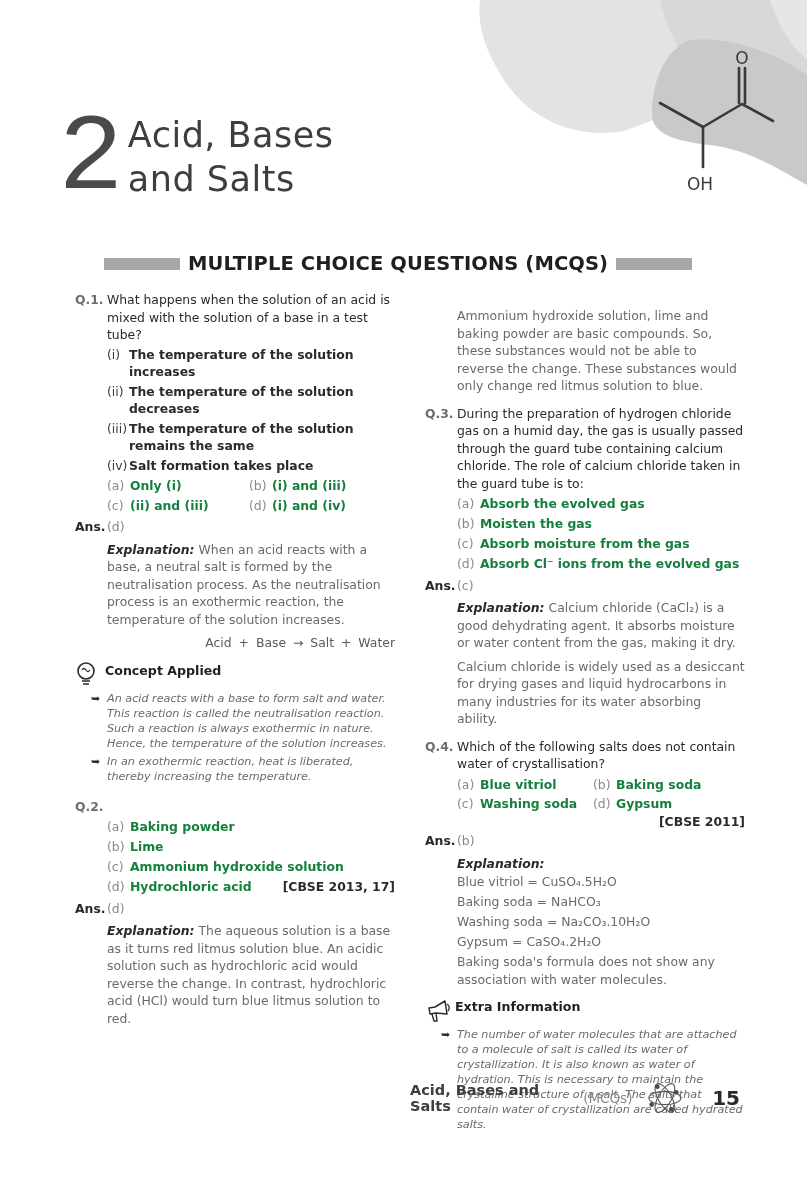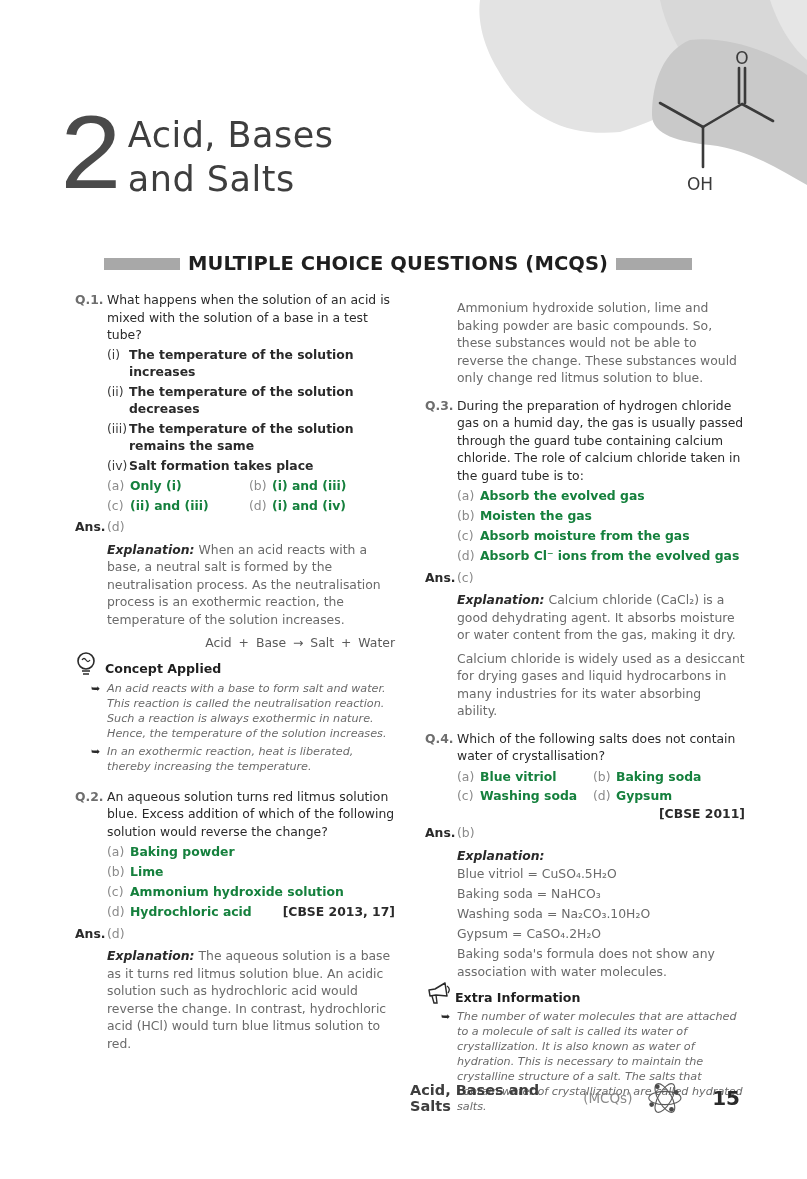--- a/index.html
+++ b/index.html
@@ -36,21 +36,21 @@
   .opt-list .opt { margin-bottom: 2.5px; }
   .src { font-weight: 700; color: #2a2a2a; text-align: right; }
   .ans { display: flex; margin-top: 4px; }
   .ans-label { width: 32px; flex: none; font-weight: 700; color: #2a2a2a; }
   .ans-val { color: #8a8a8a; }
   .expl { margin-left: 32px; margin-top: 5px; color: #6a6a6a; }
   .expl b { font-style: italic; color: #2a2a2a; font-weight: 700; }
   .expl p + p { margin-top: 6px; }
   .eq { text-align: right; margin-top: 6px; color: #5a5a5a; word-spacing: 3px; }
 
-  .box-head { display: flex; align-items: flex-end; }
+  .box-head { display: flex; align-items: flex-start; margin-top: 10px; }
   .box-icon { width: 30px; height: 26px; flex: none; }
   .box-title { font-weight: 700; font-size: 12.6px; color: #1f1f1f; }
   .bullets { margin-left: 32px; font-style: italic; font-size: 11.2px; line-height: 15px; color: #6a6a6a; }
   .bullet { position: relative; padding-left: 0; margin-top: 3px; }
   .bullet .arrow { position: absolute; left: -16px; top: 0; font-style: normal; color: #2a2a2a; font-size: 11px; }
 
   .formula { margin-left: 32px; color: #6a6a6a; line-height: 20px; }
 
   .footer { position: absolute; left: 410px; top: 1078px; width: 330px; height: 40px; display: flex; align-items: center; }
   .footer-title { font-size: 14.5px; color: #3e3e3e; font-weight: 600; }
@@ -152,21 +152,20 @@
     </svg>
     <span class="box-title">Concept Applied</span>
   </div>
   <div class="bullets">
     <div class="bullet"><span class="arrow">➥</span><span>An acid reacts with a base to form salt and water. This reaction is called the neutralisation reaction. Such a reaction is always exothermic in nature. Hence, the temperature of the solution increases.</span></div>
     <div class="bullet"><span class="arrow">➥</span><span>In an exothermic reaction, heat is liberated, thereby increasing the temperature.</span></div>
   </div>
 
   <div class="q" style="margin-top:14px">
     <div class="q-label">Q.2.</div>
-    <div class="q-text">An aqueous solution turns red litmus solution blue. Excess addition of which of the following solution would reverse the change?</div>
   </div>
   <div class="opt-list">
     <div class="opt">
         <span class="ol">(a)</span>
         <span class="ot">Baking powder</span>
       </div>
     <div class="opt">
         <span class="ol">(b)</span>
         <span class="ot">Lime</span>
       </div>
@@ -185,21 +184,21 @@
   <div class="ans">
     <span class="ans-label">Ans.</span>
     <span class="ans-val">(d)</span>
   </div>
   <div class="expl">
     <p><b>Explanation:</b> <span>The aqueous solution is a base as it turns red litmus solution blue. An acidic solution such as hydrochloric acid would reverse the change. In contrast, hydrochloric acid (HCl) would turn blue litmus solution to red.</span></p>
   </div>
 </div>
 
 <div class="col right">
-  <div class="expl" style="margin-top:8px">
+  <div class="expl" style="margin-top:16px">
     <p>Ammonium hydroxide solution, lime and baking powder are basic compounds. So, these substances would not be able to reverse the change. These substances would only change red litmus solution to blue.</p>
   </div>
 
   <div class="q" style="margin-top:10px">
     <div class="q-label">Q.3.</div>
     <div class="q-text">During the preparation of hydrogen chloride gas on a humid day, the gas is usually passed through the guard tube containing calcium chloride. The role of calcium chloride taken in the guard tube is to:</div>
   </div>
   <div class="opt-list">
     <div class="opt">
         <span class="ol">(a)</span>

